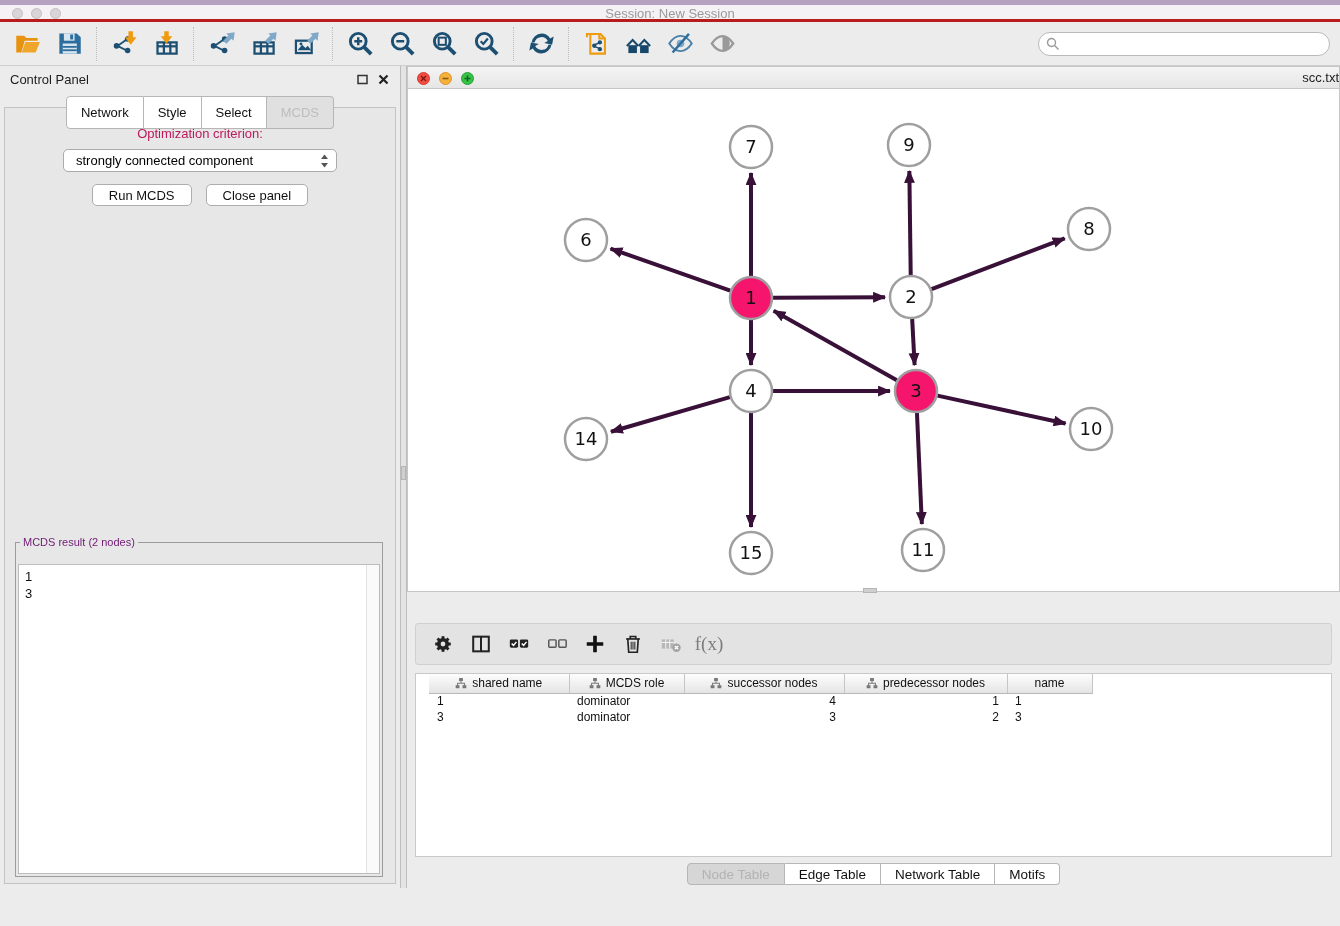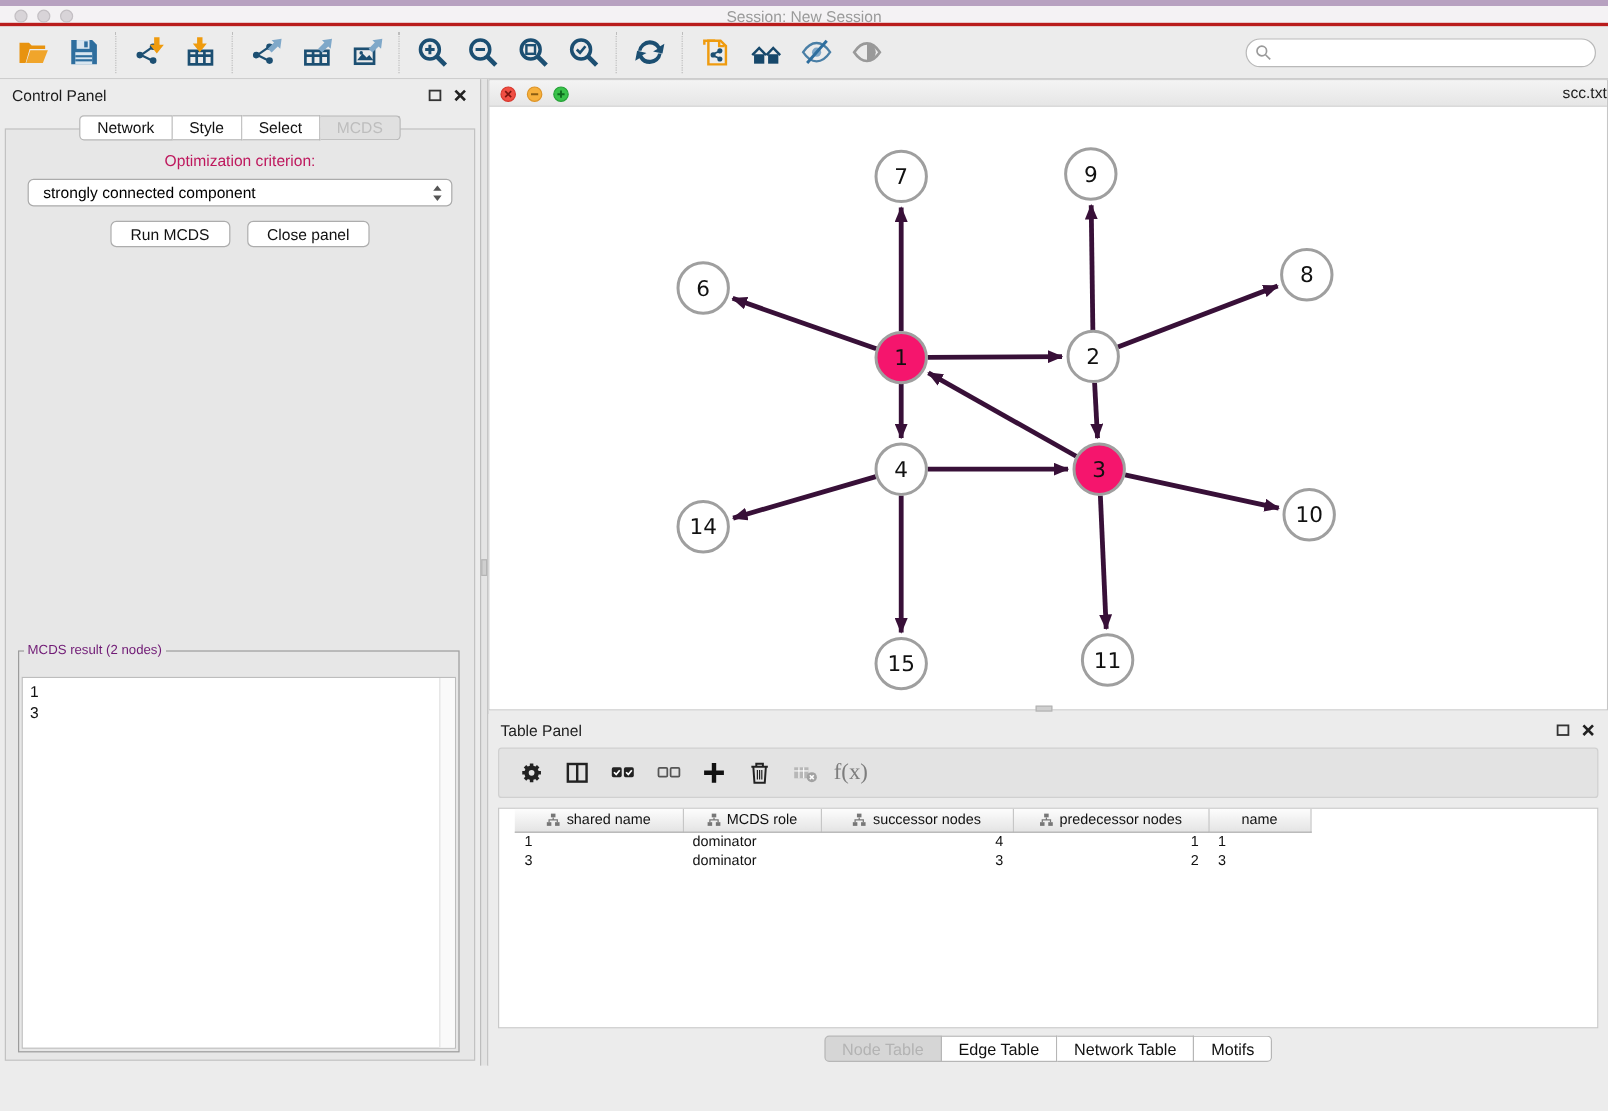--- a/index.html
+++ b/index.html
@@ -21,27 +21,27 @@
   #search-wrap { position:absolute; right:10px; top:10px; width:292px; height:24px; }
   #search-input { width:100%; height:100%; border:1px solid #b9b9b9; border-radius:12px; background:#fff; padding-left:26px; font-size:13px; outline:none; }
   #search-icon { position:absolute; left:8px; top:5px; width:14px; height:14px; }
 
   
   #control-panel { position:absolute; left:0; top:66px; width:400px; height:822px; background:#ececec; }
   .panel-head { height:26px; display:flex; align-items:center; padding:0 10px; font-size:13px; color:#1d1d1d; }
   .panel-head .spacer { flex:1; }
   .head-ico { width:13px; height:13px; margin-left:8px; cursor:pointer; }
   #cp-tabs { position:absolute; left:0; right:0; top:30px; display:flex; justify-content:center; z-index:2; }
-  .seg-tab { height:21px; padding:0 14px; display:flex; align-items:center; font-size:13px; background:#fff; border:1px solid #b6b6b6; border-left:none; color:#111; cursor:pointer; }
+  .seg-tab { height:33px; padding:0 14px; display:flex; align-items:center; font-size:13px; background:#fff; border:1px solid #b6b6b6; border-left:none; color:#111; cursor:pointer; }
   .seg-tab:first-child { border-left:1px solid #b6b6b6; border-radius:4px 0 0 4px; }
   .seg-tab:last-child { border-radius:0 4px 4px 0; }
   .seg-tab.selected { background:#e0e0e0; color:#bdbdbd; }
   #cp-body { position:absolute; left:4px; right:4px; top:41px; bottom:4px; border:1px solid #c2c2c2; background:#e7e7e7; }
   #opt-label { margin-top:18px; text-align:center; font-size:13px; color:#be185d; }
-  #opt-select { position:relative; margin:8px auto 0 auto; width:354px; height:23px; background:#fff; border:1px solid #ababab; border-radius:5px; display:flex; align-items:center; padding:0 36px 0 12px; font-size:13px; cursor:pointer; }
+  #opt-select { position:relative; margin:8px auto 0 auto; width:274px; height:23px; background:#fff; border:1px solid #ababab; border-radius:5px; display:flex; align-items:center; padding:0 36px 0 12px; font-size:13px; cursor:pointer; }
   #opt-select .chev { position:absolute; right:7px; top:4px; width:9px; height:14px; }
   #cp-buttons { margin-top:12px; display:flex; justify-content:center; gap:14px; }
   .cp-btn { height:22px; padding:0 16px; background:#fff; border:1px solid #adadad; border-radius:5px; font-size:13px; color:#111; cursor:pointer; font-family:"Liberation Sans",sans-serif; }
   #result-box { position:absolute; left:10px; right:12px; top:428px; bottom:6px; border:1px solid #9c9c9c; padding:0; background:#e7e7e7; }
   #result-box legend { font-size:11px; color:#701a75; margin-left:4px; padding:0 3px; }
   #result-inner { position:absolute; left:2px; right:2px; top:16px; bottom:2px; background:#fff; border:1px solid #bdbdbd; }
   #result-lines { padding:3px 6px; font-size:13px; color:#111; line-height:17px; }
   #result-scroll { position:absolute; right:0; top:0; bottom:0; width:13px; background:#fafafa; border-left:1px solid #e2e2e2; }
 
   
@@ -380,30 +380,20 @@
         <text x="683" y="340" dy="0.35em" text-anchor="middle" font-size="18" font-family="DejaVu Sans, sans-serif" fill="#111111">10</text>
         <circle cx="343" cy="464" r="21" fill="#ffffff" stroke="#9f9f9f" stroke-width="2.5"></circle>
         <text x="343" y="464" dy="0.35em" text-anchor="middle" font-size="18" font-family="DejaVu Sans, sans-serif" fill="#111111">15</text>
         <circle cx="515" cy="461" r="21" fill="#ffffff" stroke="#9f9f9f" stroke-width="2.5"></circle>
         <text x="515" y="461" dy="0.35em" text-anchor="middle" font-size="18" font-family="DejaVu Sans, sans-serif" fill="#111111">11</text>
       </svg>
     <div class="grip-h"></div>
   </div>
 
   <div id="table-panel">
-    <div class="panel-head">
-      <span>Table Panel</span>
-      <span class="spacer"></span>
-      <svg class="head-ico" viewBox="0 0 13 13">
-        <rect x="2" y="2.5" width="9" height="8" fill="none" stroke="#333" stroke-width="1.5"></rect>
-      </svg>
-      <svg class="head-ico" viewBox="0 0 13 13">
-        <path d="M2.5 2.5l8 8m0-8l-8 8" stroke="#222" stroke-width="2.2"></path>
-      </svg>
-    </div>
     <div id="tp-toolbar">
         <button class="tt-btn">
           <svg viewBox="0 0 24 24">
             <g fill="#222">
               <g stroke="#222" stroke-width="3.2">
                 <line x1="12" y1="3.5" x2="12" y2="20.5"></line>
                 <line x1="3.5" y1="12" x2="20.5" y2="12"></line>
                 <line x1="6" y1="6" x2="18" y2="18"></line>
                 <line x1="6" y1="18" x2="18" y2="6"></line>
               </g>

